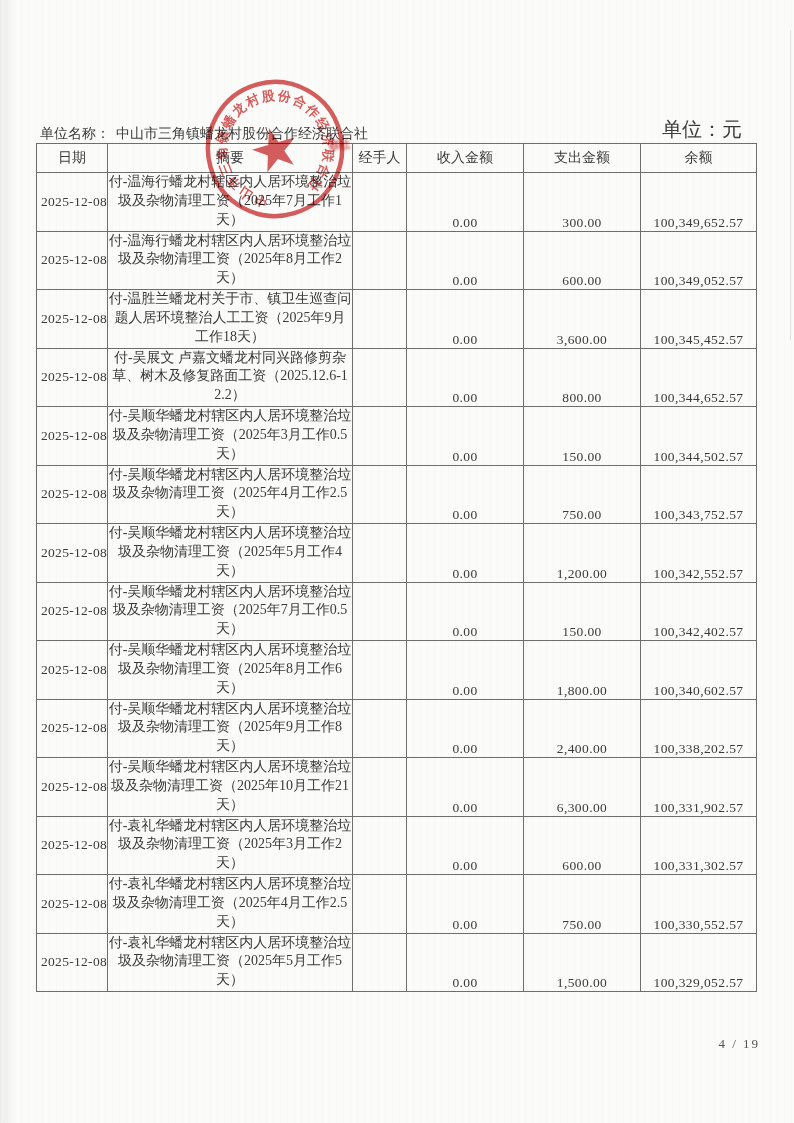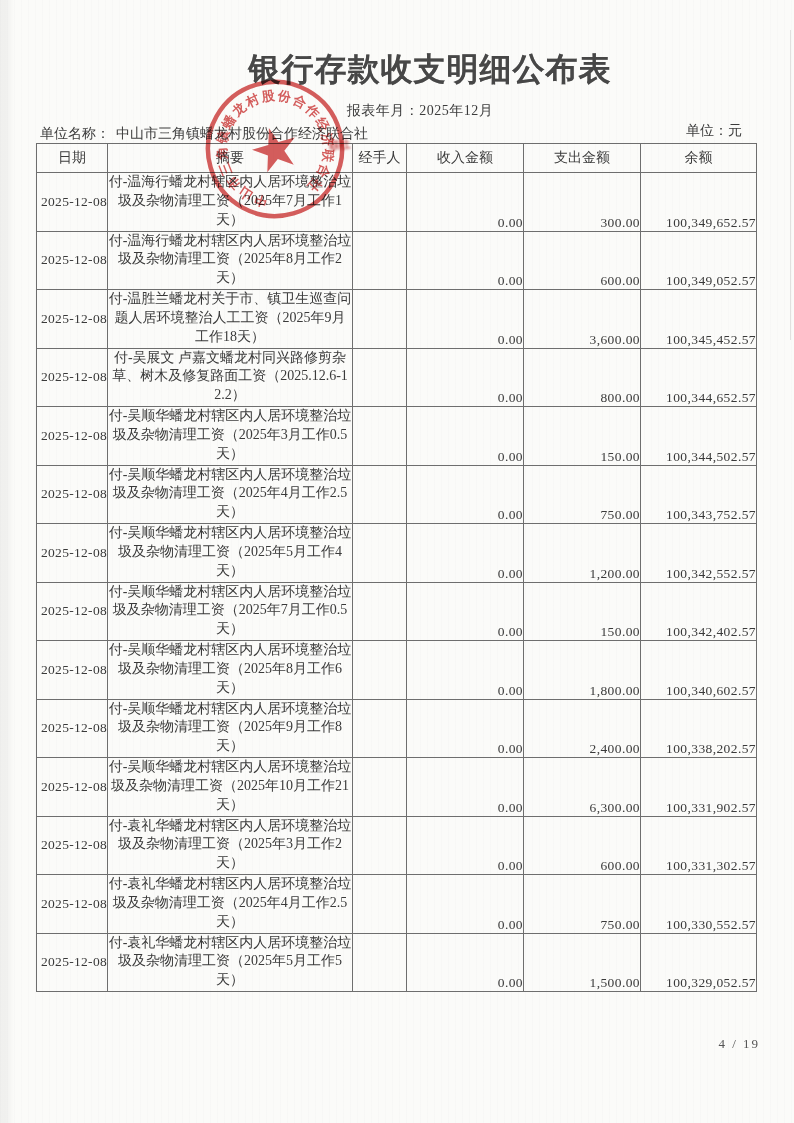--- a/index.html
+++ b/index.html
@@ -31,21 +31,21 @@
   }
   .report-month{
     position:absolute;left:100px;top:102px;width:640px;
     text-align:center;font-size:14px;color:#3c3c3c;letter-spacing:0.5px;
   }
   .meta-unit-name{
     position:absolute;left:40px;top:125px;font-size:14px;color:#3c3c3c;
   }
   .meta-unit-name .val{margin-left:6px;}
   .meta-unit{
-    position:absolute;right:52px;top:122px;font-size:14px;color:#3c3c3c;
+    position:absolute;right:52px;top:116px;font-size:20px;color:#3c3c3c;
   }
   table.tx{
     position:absolute;left:36px;top:143px;width:720px;
     border-collapse:collapse;table-layout:fixed;
     font-size:13.5px;
   }
   table.tx th,table.tx td{
     border:1px solid #6e6e6e;
     padding:0;
     overflow:hidden;
@@ -57,21 +57,21 @@
     font-size:14px;color:#3b3b3b;
   }
   td.c-date{text-align:right;vertical-align:middle;letter-spacing:0.3px;}
   td.c-summary{
     text-align:center;vertical-align:top;
     padding:2px 6px 0 7px;line-height:18.8px;font-size:14px;
     word-break:break-all;
   }
   td.c-handler{text-align:center;vertical-align:middle;}
   td.c-amount{
-    text-align:right;vertical-align:bottom;
+    text-align:center;vertical-align:bottom;
     padding:0 5px 7px 0;letter-spacing:0.4px;
   }
   .pagenum{
     position:absolute;left:640px;top:1036px;width:120px;
     text-align:right;font-size:13px;color:#555;letter-spacing:2px;
   }
   
   .stamp{
     position:absolute;left:175px;top:49px;width:200px;height:200px;
     color:#cf3a3a;
@@ -99,23 +99,21 @@
     overflow:hidden;
   }
 </style>
 </head>
 <body>
 
 <div class="sheet">
 
   <div class="edge-right"></div>
 
-  <h1 class="title">银行存款收支明细公布表</h1>
-
-  <div class="report-month"><span>报表年月：</span><span>2025年12月</span></div>
+
 
   <div class="meta-unit-name"><span>单位名称：</span><span class="val">中山市三角镇蟠龙村股份合作经济联合社</span></div>
 
   <div class="meta-unit"><span>单位：</span><span>元</span></div>
 
   <table class="tx">
     <colgroup>
       <col style="width:71px">
         <col style="width:245px">
         <col style="width:54px">

